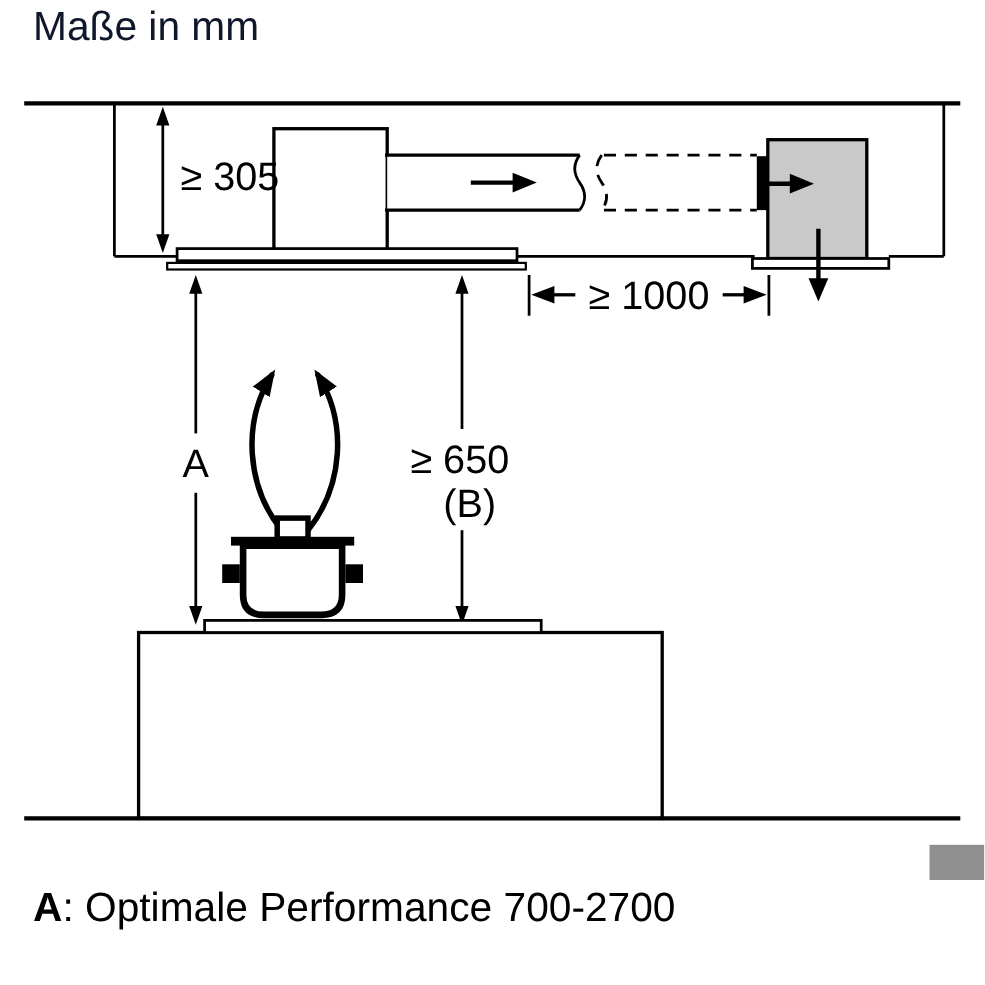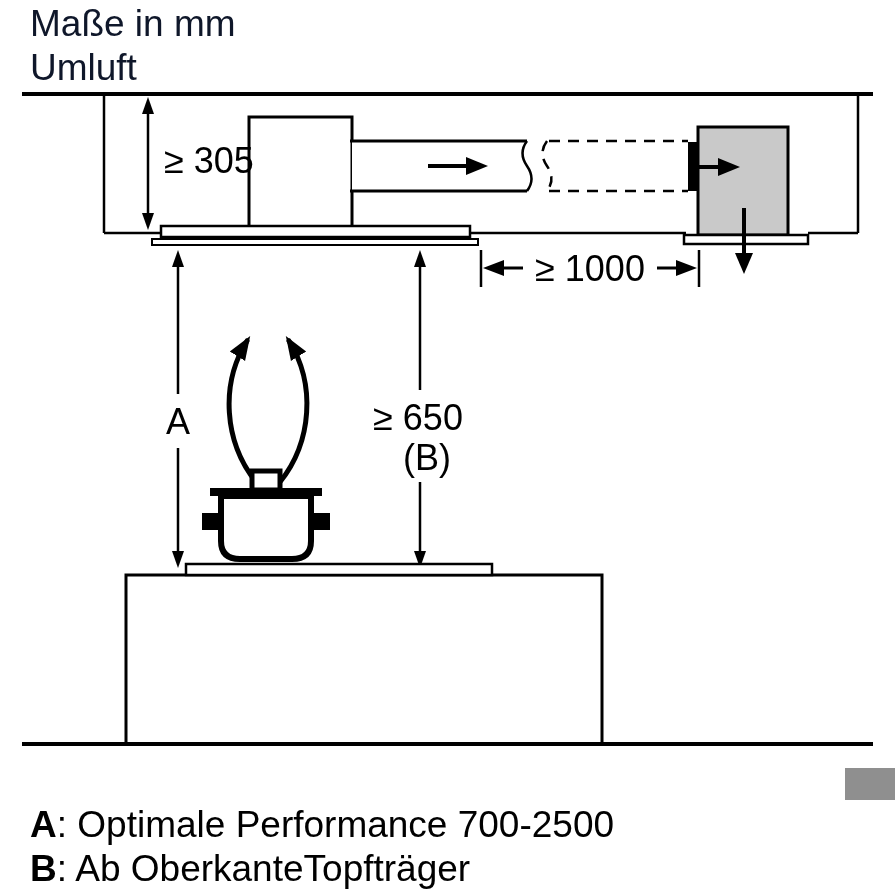--- a/index.html
+++ b/index.html
@@ -153,21 +153,19 @@
       <rect x="210" y="488" width="112" height="8" fill="#000" stroke="none"></rect>
     </g>
 
     <line x1="22" y1="744" x2="873" y2="744" stroke="#000" stroke-width="4"></line>
 
     <rect x="845" y="768" width="50" height="32" fill="#8f8f8f" stroke="none"></rect>
   </svg>
 
   <div class="title">
     <div>Maße in mm</div>
-    <div>Umluft</div>
   </div>
 
   <div class="legend">
-    <div class="row"><b>A</b><span>: Optimale Performance 700-2500</span></div>
-    <div class="row"><b>B</b><span>: Ab OberkanteTopfträger</span></div>
+    <div class="row"><b>A</b><span>: Optimale Performance 700-2700</span></div>
   </div>
 
 </div>
 
 </body></html>

